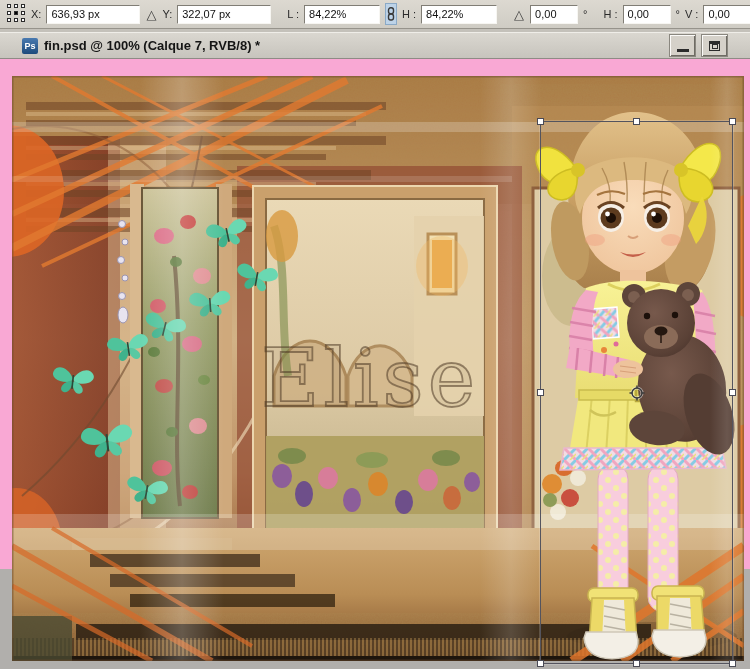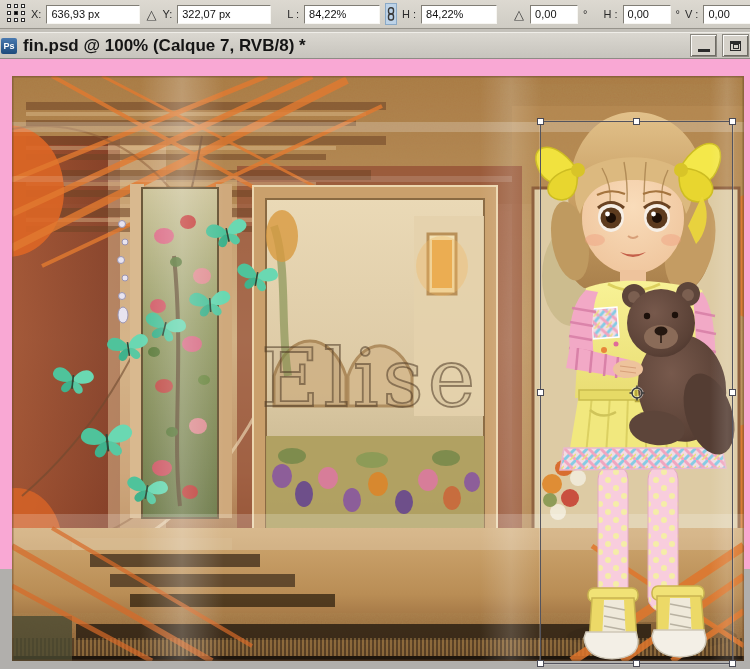--- a/index.html
+++ b/index.html
@@ -23,24 +23,24 @@
     font-family:"Liberation Sans",sans-serif;font-size:11px;color:#111;padding:0 4px;}
   .w72{width:94px;} .w58{width:76px;} .w46{width:48px;}
   .sep{width:1px;height:20px;background:#9b978f;box-shadow:1px 0 0 #f2f1ed;margin:0 3px;}
   .link-btn{width:18px;height:20px;background:#bdd3e8;border:1px solid #8aa9c6;
     display:flex;align-items:center;justify-content:center;cursor:pointer;}
 
   
   .spacer{height:3px;background:#c4c1ba;}
   .titlebar{height:27px;background:linear-gradient(#dad7d0,#c7c4bd);
     border-top:1px solid #efede8;border-bottom:1px solid #8e8b85;
-    display:flex;align-items:center;padding:0 1px;box-sizing:border-box;gap:6px;}
+    display:flex;align-items:center;padding:0 22px;box-sizing:border-box;gap:6px;}
   .ps-icon{width:16px;height:16px;border-radius:2px;background:linear-gradient(#4a7ab0,#1d4a7c);
     color:#fff;font-size:9px;font-weight:bold;display:flex;align-items:center;justify-content:center;}
-  .title-text{font-size:17px;font-weight:bold;color:#151515;white-space:nowrap;}
+  .title-text{font-size:13px;font-weight:bold;color:#151515;white-space:nowrap;}
   .win-controls{margin-left:auto;display:flex;gap:5px;}
   .win-btn{width:25px;height:21px;background:#d5d1c9;border:1px solid #8a877f;
     box-shadow:inset 1px 1px 0 #fbfaf8,inset -1px -1px 0 #6e6b64;
     display:flex;align-items:center;justify-content:center;cursor:pointer;}
   .glyph-min{width:12px;height:3px;background:#2b2b2b;margin-top:9px;}
   .glyph-restore{width:11px;height:10px;border:1px solid #2b2b2b;border-top-width:3px;
     box-sizing:border-box;background:#d5d1c9;display:flex;align-items:center;justify-content:center;}
   .glyph-restore::after{content:"";width:4px;height:3px;border:1px solid #2b2b2b;display:block;}
 
   

